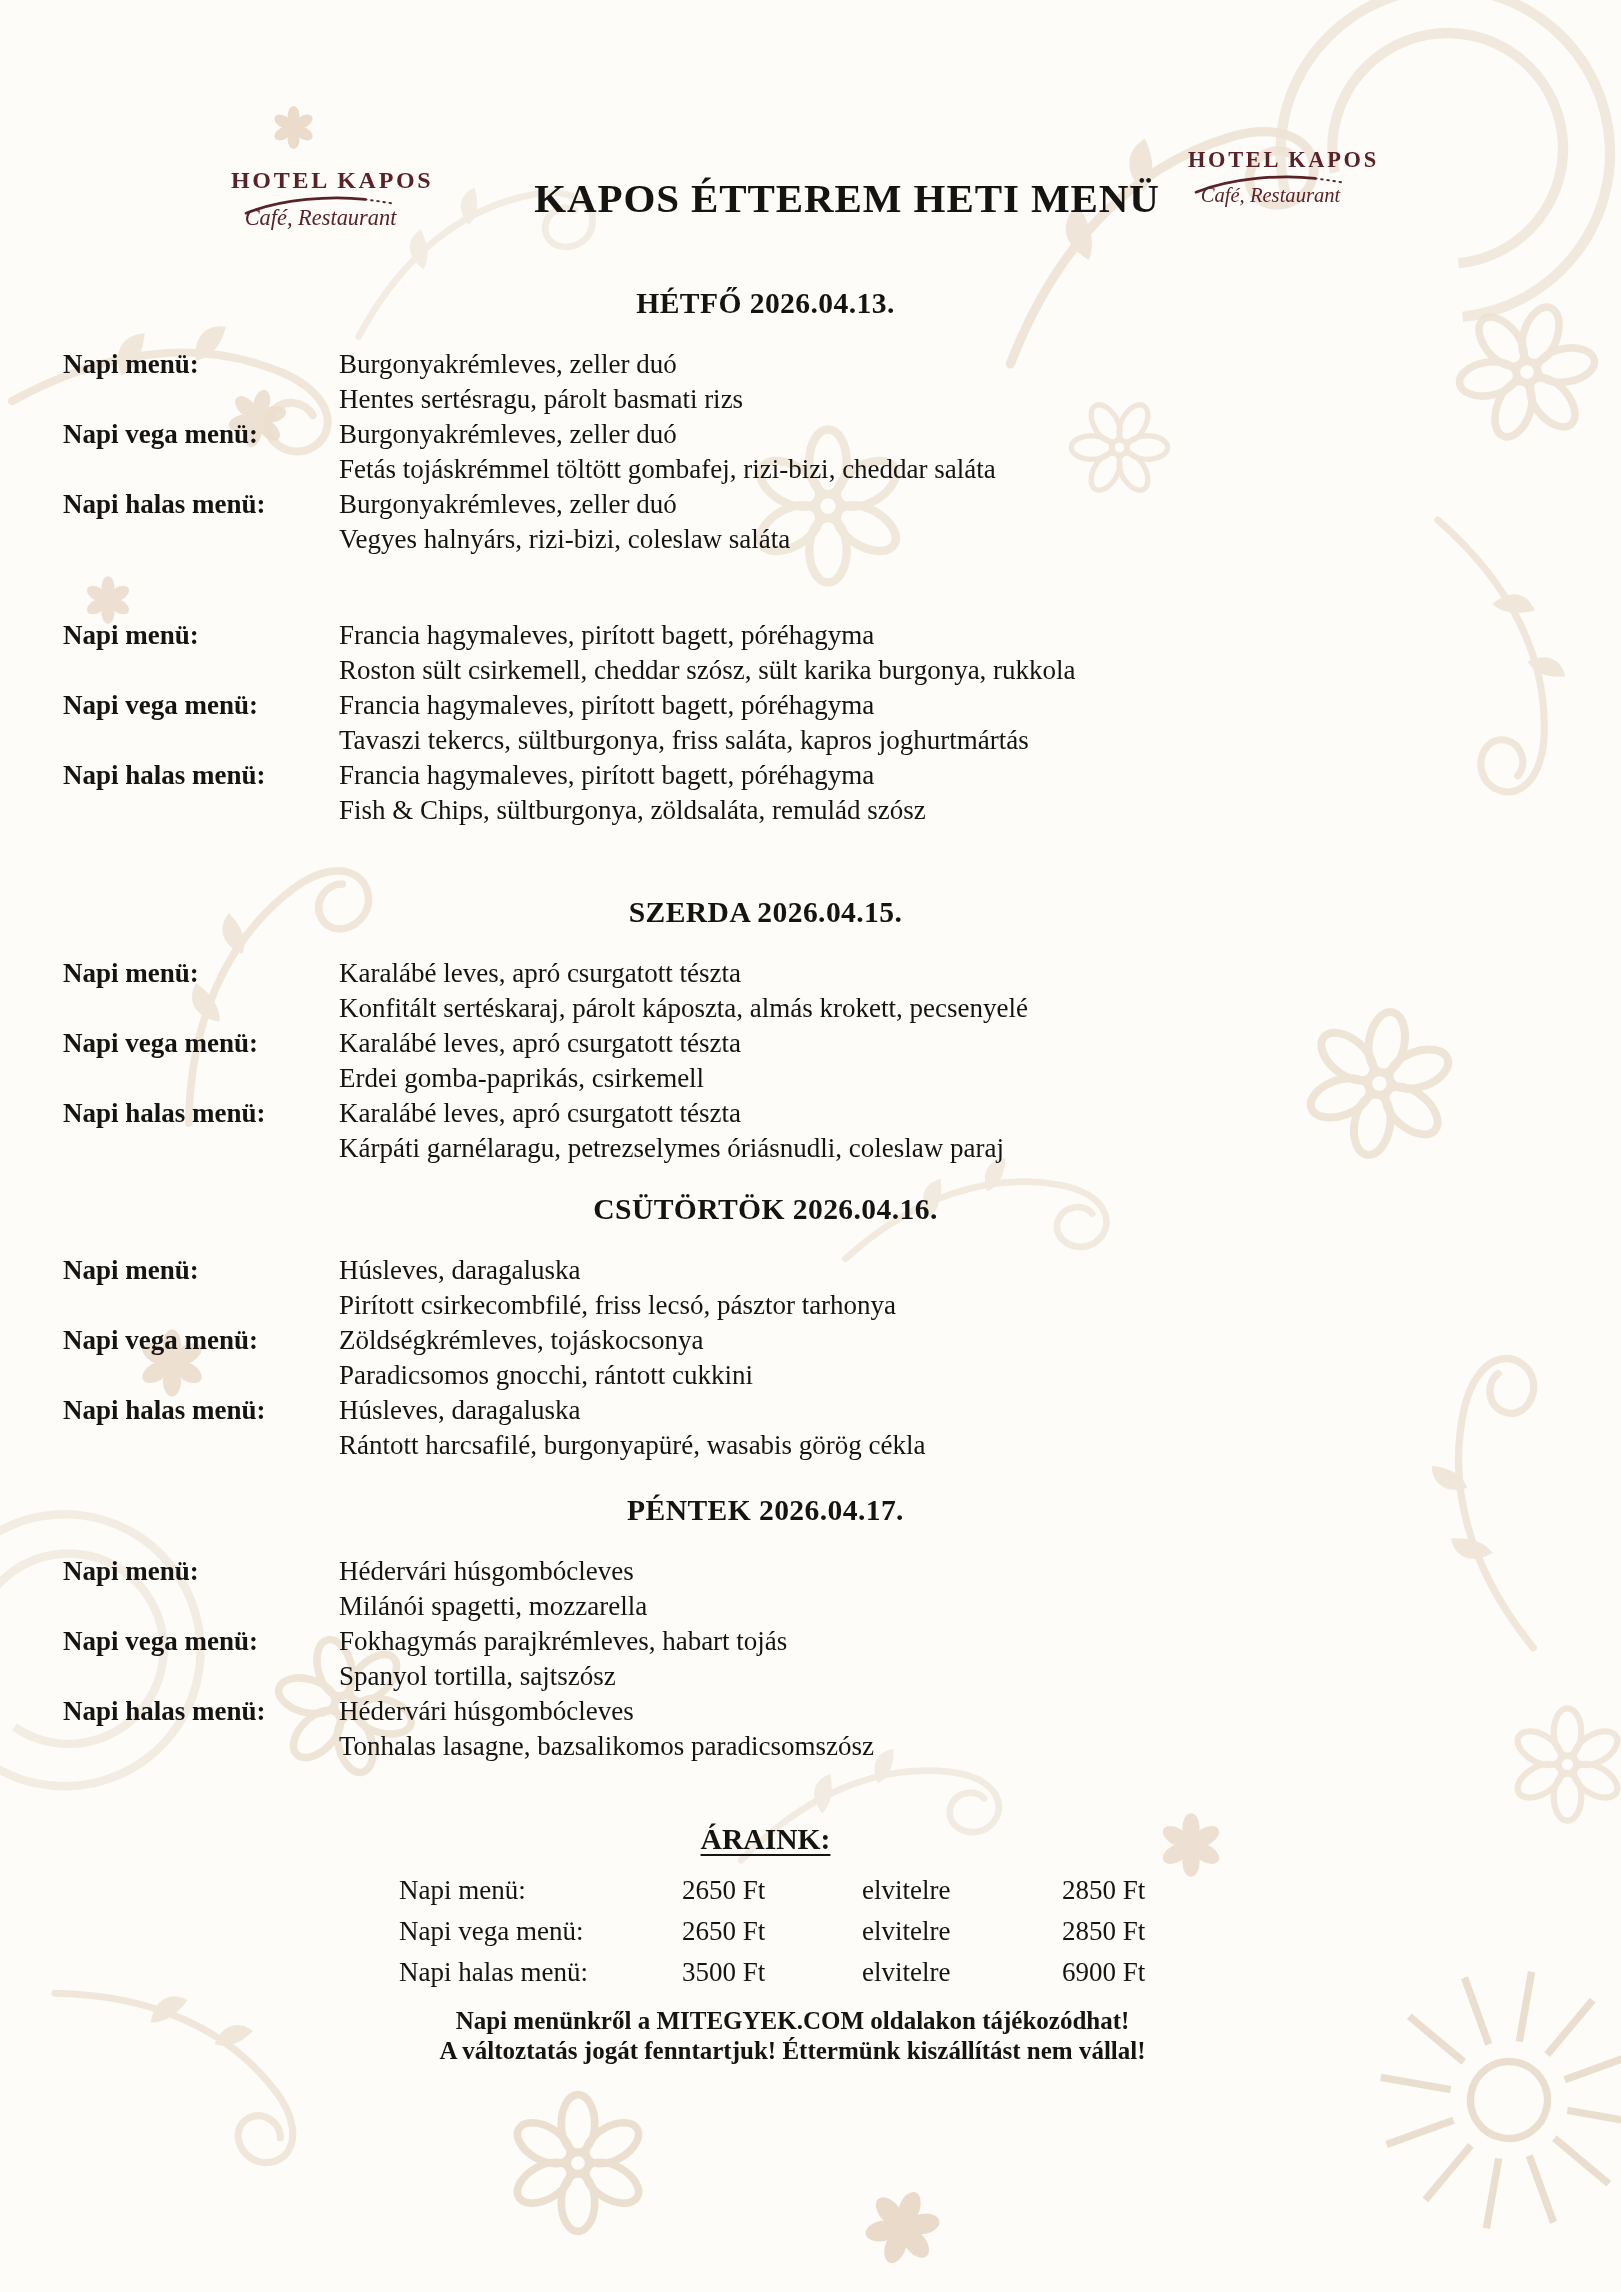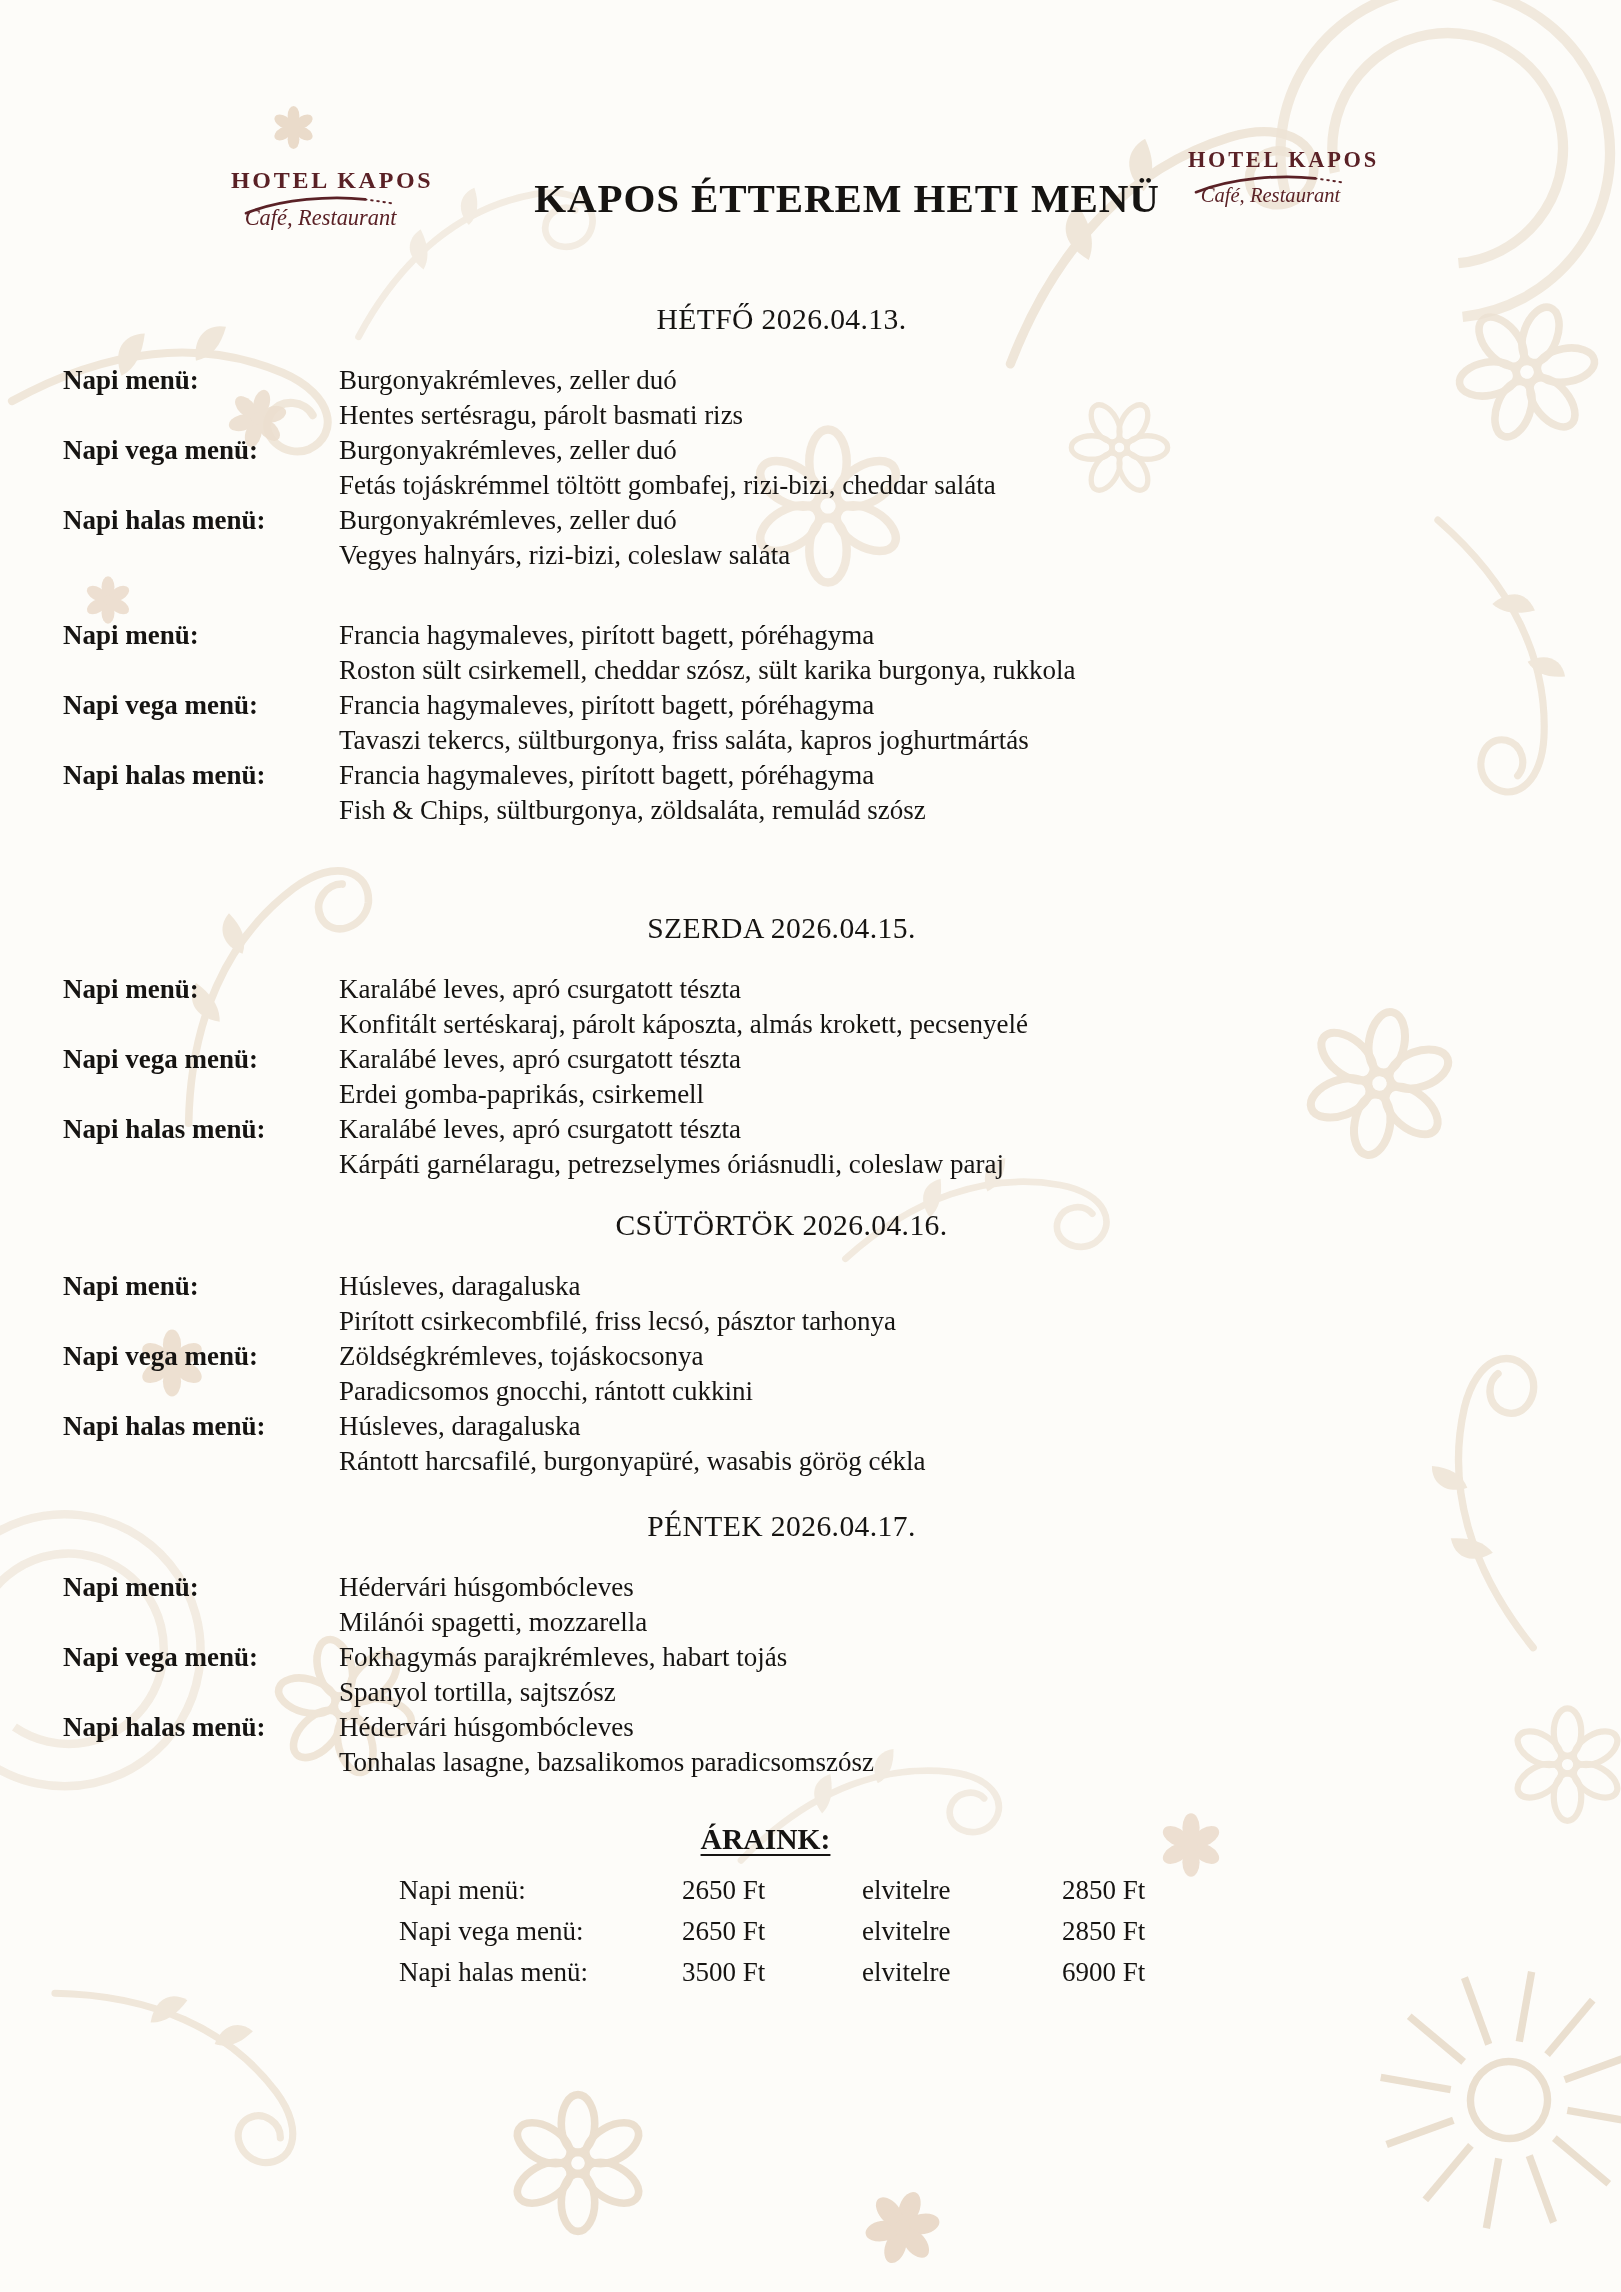--- a/index.html
+++ b/index.html
@@ -30,22 +30,22 @@
   .logo-script{font-style:italic;white-space:nowrap;margin-top:-14.3px;}
   .logo-left .logo-script{font-size:22.4px;}
   .logo-right .logo-script{font-size:20.6px;}
   .page-title{
     position:absolute;top:174px;left:0;width:1622px;margin:0;
     text-align:center;font-size:41px;font-weight:bold;letter-spacing:0.9px;padding-left:36px;
   }
   
   .day{position:absolute;left:0;width:1622px;}
   .day-header{
-    width:1531px;margin:16px;text-align:center;
-    font-size:29.6px;font-weight:normal;letter-spacing:0.4px;
+    width:1531px;margin:0;text-align:center;
+    font-size:29.6px;font-weight:bold;letter-spacing:0.4px;
   }
   .rows{margin-top:27px;}
   .menu-row{display:flex;padding-left:63px;}
   .menu-row .label{
     flex:none;width:276px;
     font-weight:bold;font-size:27px;line-height:35px;white-space:nowrap;
   }
   .menu-row .lines{font-size:27px;line-height:35px;white-space:nowrap;}
   
   .prices{position:absolute;left:0;width:1456px;}
@@ -452,15 +452,19 @@
       </div>
       <div class="price-row">
         <span class="pr-label">Napi halas menü:</span>
         <span class="pr-price">3500 Ft</span>
         <span class="pr-take">elvitelre</span>
         <span class="pr-tprice">6900 Ft</span>
       </div>
     </div>
   </section>
 
+  <footer class="page-footer" style="top:2006px">
+    <div>Napi menünkről a MITEGYEK.COM oldalakon tájékozódhat!</div>
+    <div>A változtatás jogát fenntartjuk! Éttermünk kiszállítást nem vállal!</div>
+  </footer>
 
 </div>
 
 
 </body></html>

